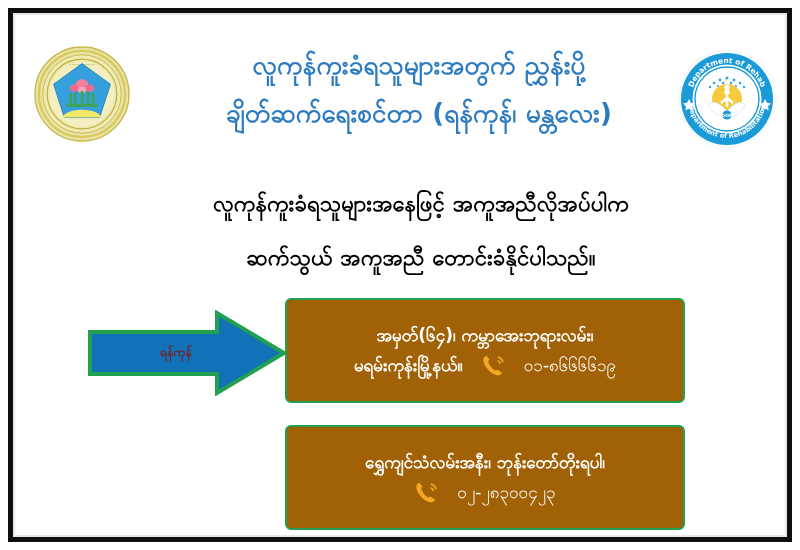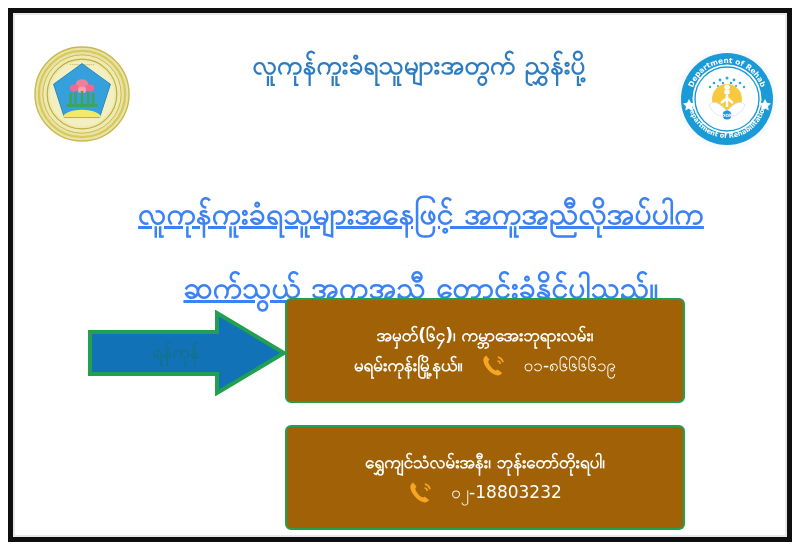--- a/index.html
+++ b/index.html
@@ -70,26 +70,25 @@
     text-align: center;
   }
 
   .subtitle-block {
     position: absolute;
     left: 60px; top: 162px;
     width: 680px;
     text-align: center;
   }
   .subtitle-line {
-    color: #3b82f6;
-    font-size: 30px;
+    color: #000000;
+    font-size: 22px;
     font-weight: bold;
     line-height: 2.45;
     letter-spacing: 0.2px;
-    text-decoration: underline;
   }
 
   
   .row {
     position: absolute;
     left: 0; right: 0;
     height: 110px;
   }
   .row-yangon   { top: 283px; }
   .row-mandalay { top: 410px; }
@@ -100,23 +99,23 @@
     width: 200px; height: 86px;
   }
   .arrow svg { display: block; width: 200px; height: 86px; }
   .arrow-label {
     position: absolute;
     left: 24px; top: 0;
     width: 130px; height: 86px;
     display: flex;
     align-items: center;
     justify-content: center;
-    color: #0f766e;
-    font-size: 18px;
-    font-weight: normal;
+    color: #7f1d1d;
+    font-size: 12px;
+    font-weight: bold;
     letter-spacing: 0.2px;
   }
 
   .addr-box {
     position: absolute;
     left: 264px;
     top: 0px;
     width: 400px;
     height: 105px;
     background: #a16207;
@@ -222,20 +221,21 @@
             <text x="52" y="70.4" font-size="4.4" fill="#ffffff" text-anchor="middle" font-family="DejaVu Sans, sans-serif" font-weight="bold">DOR</text>
             <g fill="#ffffff">
               <path d="M14 52 l1.9 3.8 4.1 0.6 -3 2.9 0.7 4.1 -3.7-1.9 -3.7 1.9 0.7-4.1 -3-2.9 4.1-0.6 Z"></path>
               <path d="M90 52 l1.9 3.8 4.1 0.6 -3 2.9 0.7 4.1 -3.7-1.9 -3.7 1.9 0.7-4.1 -3-2.9 4.1-0.6 Z"></path>
             </g>
           </svg>
         </div>
 
         <div class="title-block">
           <div class="title-line">လူကုန်ကူးခံရသူများအတွက် ညွှန်းပို့</div>
+          <div class="title-line">ချိတ်ဆက်ရေးစင်တာ (ရန်ကုန်၊ မန္တလေး)</div>
         </div>
 
         <div class="subtitle-block">
           <div class="subtitle-line">လူကုန်ကူးခံရသူများအနေဖြင့် အကူအညီလိုအပ်ပါက</div>
           <div class="subtitle-line">ဆက်သွယ် အကူအညီ တောင်းခံနိုင်ပါသည်။</div>
         </div>
 
         <div class="row row-yangon">
           <div class="arrow">
             <svg viewBox="0 0 200 86" xmlns="http://www.w3.org/2000/svg">
@@ -263,21 +263,21 @@
           <div class="addr-box">
             <div class="addr-line">ရွှေကျင်သံလမ်းအနီး၊ ဘုန်းတော်တိုးရပါ၊</div>
             <div class="addr-line addr-line-phone">
               <span class="phone-icon">
                 <svg viewBox="0 0 25 25" xmlns="http://www.w3.org/2000/svg">
                   <path d="M5.2 2.4 C3.2 3.4 2 5.6 2.4 7.9 c1 5.8 6.9 12.3 12.6 14.2 2.3 0.8 4.8-0.1 6.1-2 l-4.6-3.6 c-0.9 1-2 1.3-3 0.6 -2.5-1.7-5-4.6-6-7.4 -0.4-1.1 0-2.2 1.1-2.9 Z" fill="#f5a623"></path>
                   <path d="M17.5 4.2 a6.4 6.4 0 0 1 4.3 4.4" fill="none" stroke="#f5a623" stroke-width="1.7" stroke-linecap="round"></path>
                   <path d="M17.1 8.0 a3.1 3.1 0 0 1 2.1 2.2" fill="none" stroke="#f5a623" stroke-width="1.7" stroke-linecap="round"></path>
                 </svg>
               </span>
-              <span class="phone-number">၀၂-18803232</span>
+              <span class="phone-number">၀၂-၂၈၃၀၀၄၂၃</span>
             </div>
           </div>
         </div>
 
       </div>
     </div>
   </div>
 </div>
 
 </body></html>

